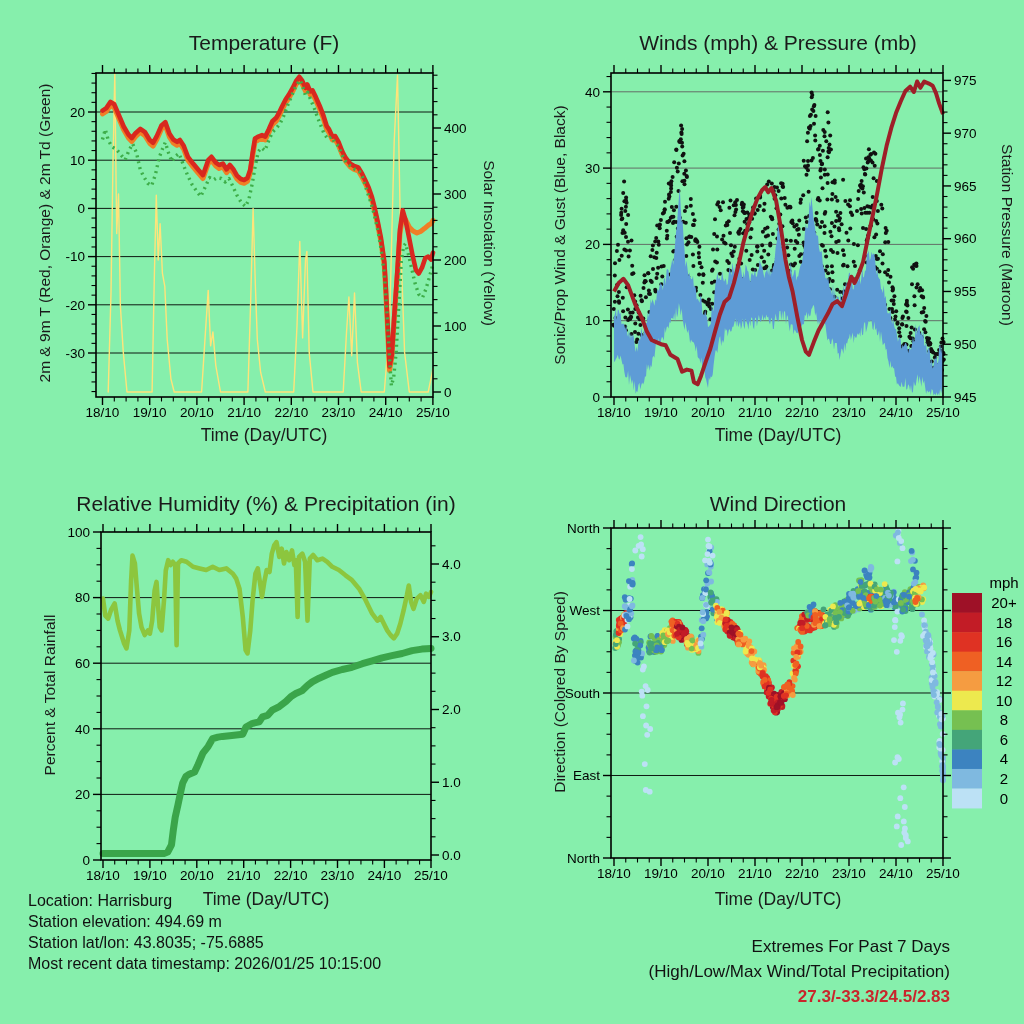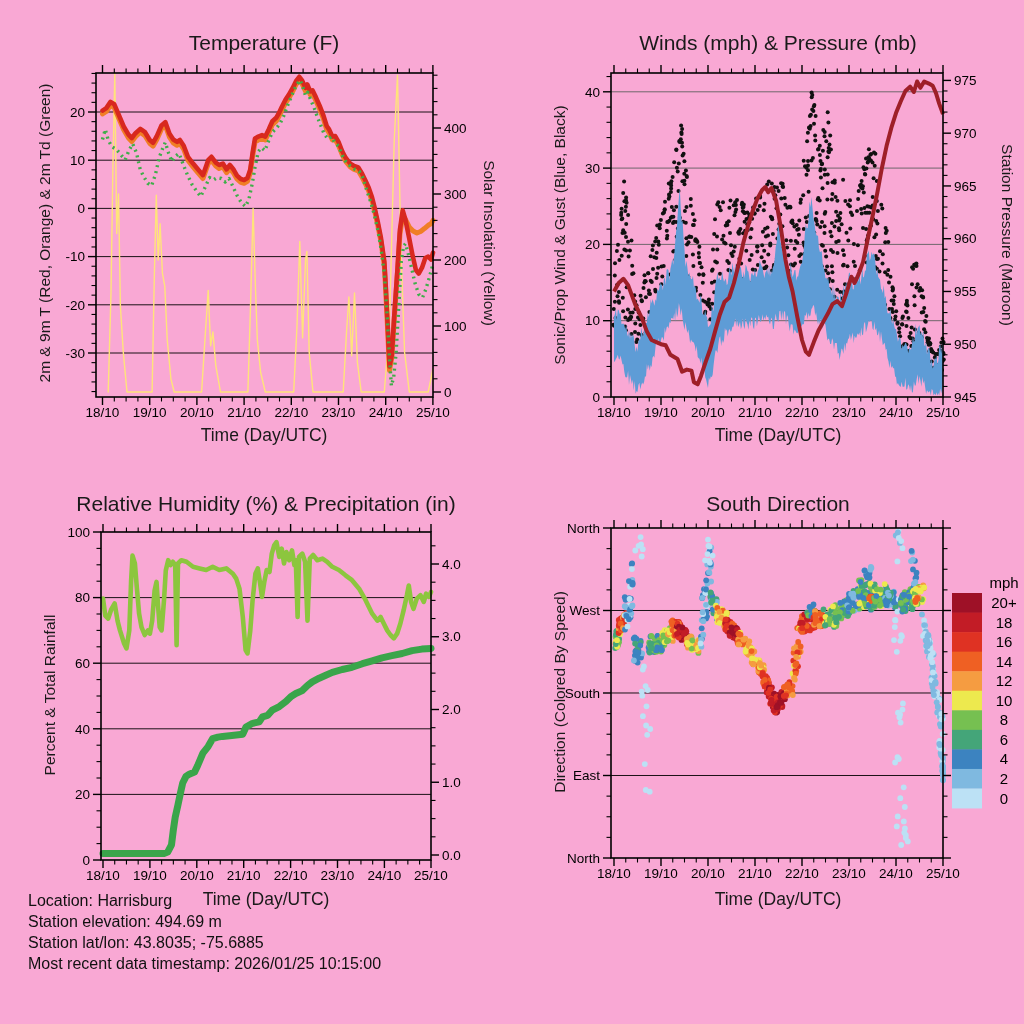--- a/index.html
+++ b/index.html
@@ -1,36 +1,36 @@
 <!DOCTYPE html>
 <html><head>
 <meta charset="utf-8">
 <style>
   html,body{margin:0;padding:0;background:#fff;}
-  .canvas{position:relative;width:1024px;height:1024px;background:#f9a8d4;overflow:hidden;
+  .canvas{position:relative;width:1024px;height:1024px;background:#86efac;overflow:hidden;
           font-family:"Liberation Sans", sans-serif;color:#000;}
   svg.layer{position:absolute;left:0;top:0;}
   .title{position:absolute;font-size:21px;color:#1a1a1a;white-space:nowrap;transform:translateX(-50%);}
   .xlabel{position:absolute;font-size:17.5px;color:#1a1a1a;white-space:nowrap;transform:translateX(-50%);}
   .vlabel{position:absolute;font-size:15.5px;color:#1a1a1a;white-space:nowrap;width:460px;text-align:center;}
   .vlabel.left{transform:translate(-50%,-50%) rotate(-90deg);}
   .vlabel.right{transform:translate(-50%,-50%) rotate(90deg);}
   .footer{position:absolute;left:28px;top:890px;font-size:16px;line-height:21px;color:#111;}
   .extremes{position:absolute;right:74px;top:934px;font-size:17px;line-height:25px;color:#111;text-align:right;}
   .extremes .vals{font-weight:bold;}
 </style>
 </head>
 <body>
 
 <div class="canvas">
 
   <div class="title" style="left:264px;top:31px">Temperature (F)</div>
   <div class="title" style="left:266px;top:492px">Relative Humidity (%) &amp; Precipitation (in)</div>
   <div class="title" style="left:778px;top:31px">Winds (mph) &amp; Pressure (mb)</div>
-  <div class="title" style="left:778px;top:492px">South Direction</div>
+  <div class="title" style="left:778px;top:492px">Wind Direction</div>
 
   <div class="vlabel left" style="left:45px;top:233px">2m &amp; 9m T (Red, Orange) &amp; 2m Td (Green)</div>
   <div class="vlabel right" style="left:489px;top:243px">Solar Insolation (Yellow)</div>
   <div class="vlabel left" style="left:560px;top:235px">Sonic/Prop Wind &amp; Gust (Blue, Black)</div>
   <div class="vlabel right" style="left:1007px;top:235px">Station Pressure (Maroon)</div>
   <div class="vlabel left" style="left:50px;top:695px">Percent &amp; Total Rainfall</div>
   <div class="vlabel left" style="left:560px;top:692px">Direction (Colored By Speed)</div>
 
   <div class="xlabel" style="left:264px;top:425px">Time (Day/UTC)</div>
   <div class="xlabel" style="left:778px;top:425px">Time (Day/UTC)</div>
@@ -2944,14 +2944,19 @@
       </g>
     </svg>
 
   <div class="footer">
     <div>Location: Harrisburg</div>
     <div>Station elevation: 494.69 m</div>
     <div>Station lat/lon: 43.8035; -75.6885</div>
     <div>Most recent data timestamp: 2026/01/25 10:15:00</div>
   </div>
 
+  <div class="extremes">
+    <div>Extremes For Past 7 Days</div>
+    <div>(High/Low/Max Wind/Total Precipitation)</div>
+    <div class="vals" id="extremes-vals" style="color: rgb(201, 37, 43);">27.3/-33.3/24.5/2.83</div>
+  </div>
 
 </div>
 
 </body></html>

